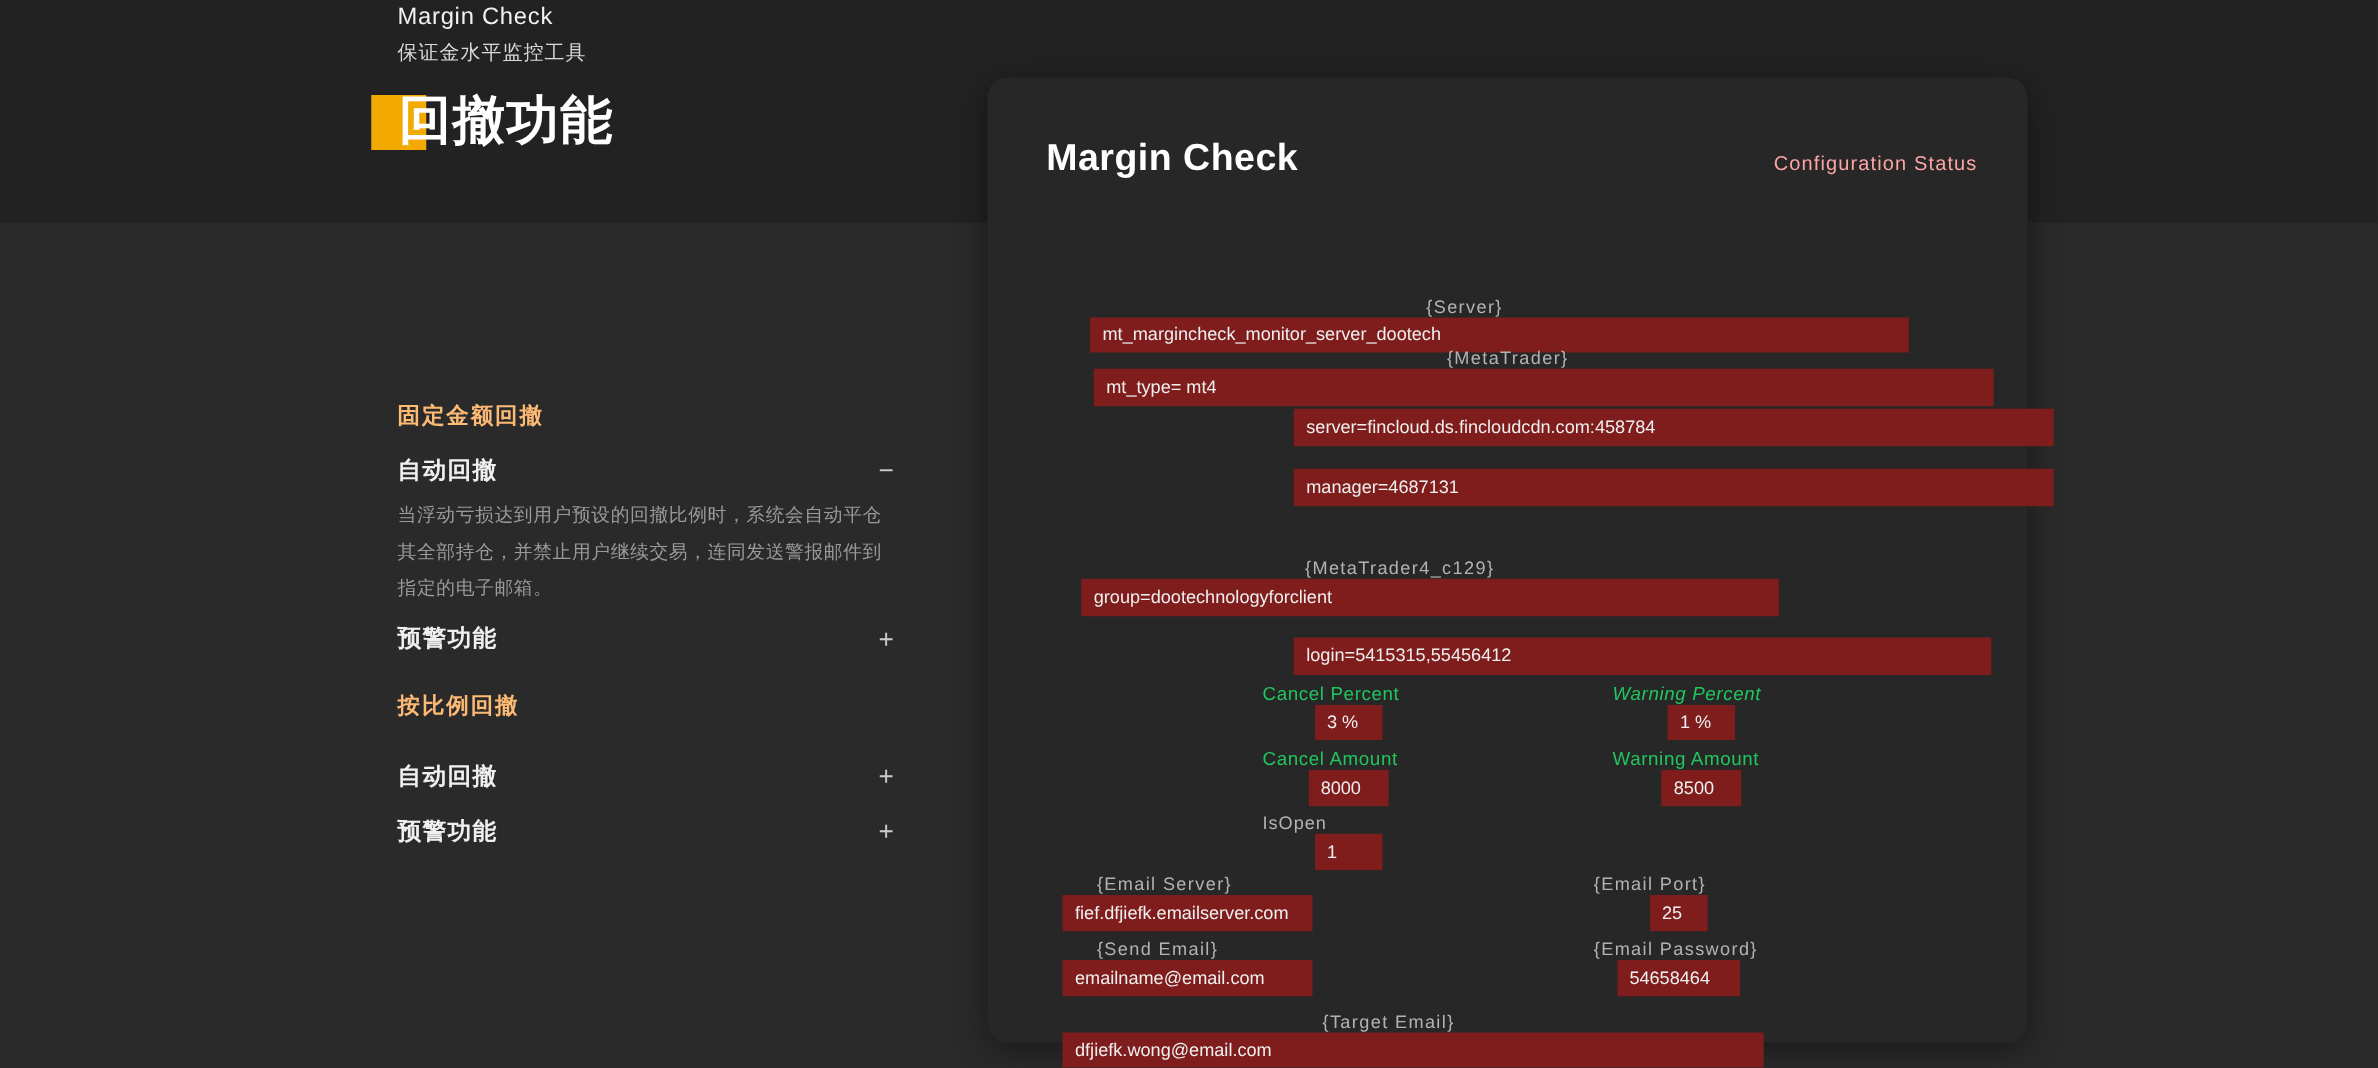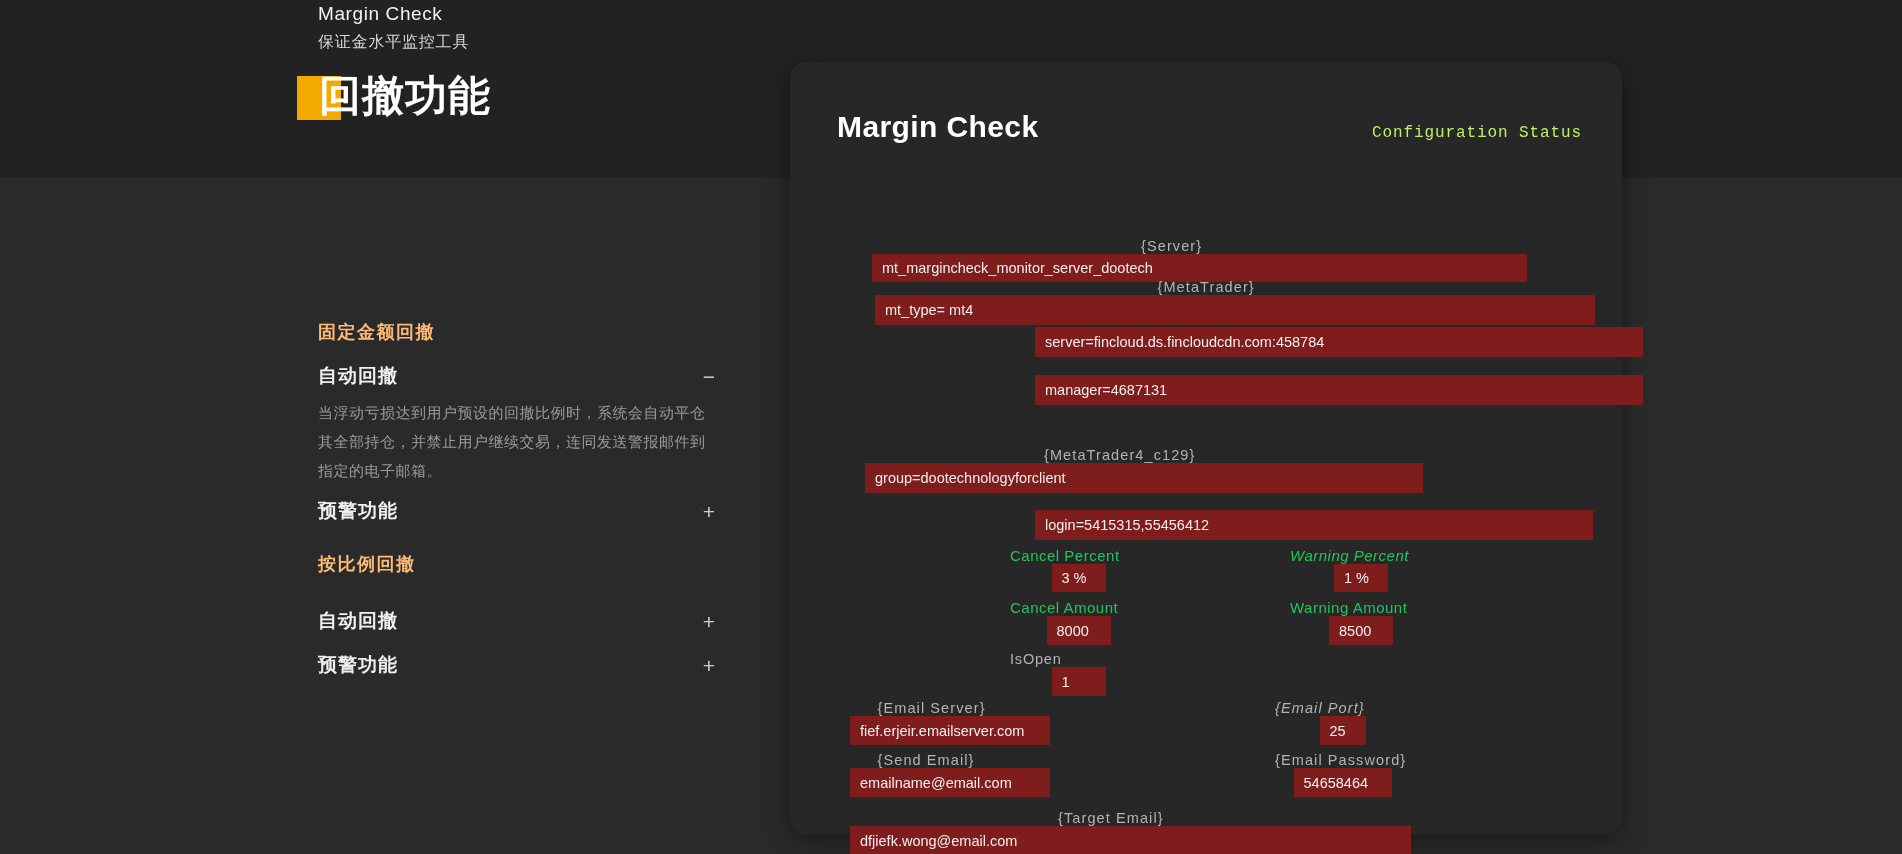--- a/index.html
+++ b/index.html
@@ -82,21 +82,21 @@
     box-shadow: 0 6px 26px rgba(0,0,0,.40);
   }
   .card-head {
     position: absolute; left: 47px; top: 48px; right: 40px;
     display: flex; align-items: baseline; justify-content: space-between;
   }
   .card-title {
     font-size: 30px; font-weight: 700; color: #ffffff; letter-spacing: .4px;
   }
   .card-status {
-    font-size: 16px; color: #bef264; letter-spacing: .9px; font-family: Liberation Mono, monospace;
+    font-size: 16px; color: #fca5a5; letter-spacing: .9px;
   }
 
   .form { position: absolute; left: 0; top: 0; width: 832px; }
   .frow { position: absolute; display: flex; align-items: center; flex-direction: column; }
 
   .flabel {
     font-size: 14.5px; color: #b3b3b3; letter-spacing: 1.1px;
     white-space: nowrap;
   }
   .flabel.orange { color: #22c55e; font-size: 15px; letter-spacing: .5px; }
@@ -201,24 +201,24 @@
         <span class="fval" style="width:64px; margin-left:22px; height:29px;">8500</span>
       </div>
 
       <div class="frow" style="left:220px; top:589px;">
         <span class="flabel grey2" style="width:108px;">IsOpen</span>
         <span class="fval" style="width:54px; margin-left:29px; height:29px;">1</span>
       </div>
 
       <div class="frow" style="left:45px; top:638px;">
         <span class="flabel" style="width:130px;">{Email Server}</span>
-        <span class="fval" style="width:200px; margin-left:15px; height:29px;">fief.erjeir.emailserver.com</span>
+        <span class="fval" style="width:200px; margin-left:15px; height:29px;">fief.dfjiefk.emailserver.com</span>
       </div>
       <div class="frow" style="left:485px; top:638px;">
-        <span class="flabel" style="width:100px;font-style:italic;">{Email Port}</span>
+        <span class="flabel" style="width:100px;">{Email Port}</span>
         <span class="fval" style="width:46px; margin-left:35px; height:29px;">25</span>
       </div>
 
       <div class="frow" style="left:45px; top:690px;">
         <span class="flabel" style="width:130px;">{Send Email}</span>
         <span class="fval" style="width:200px; margin-left:15px; height:29px;">emailname@email.com</span>
       </div>
       <div class="frow" style="left:485px; top:690px;">
         <span class="flabel" style="width:135px;">{Email Password}</span>
         <span class="fval" style="width:98px; margin-left:0px; height:29px;">54658464</span>

